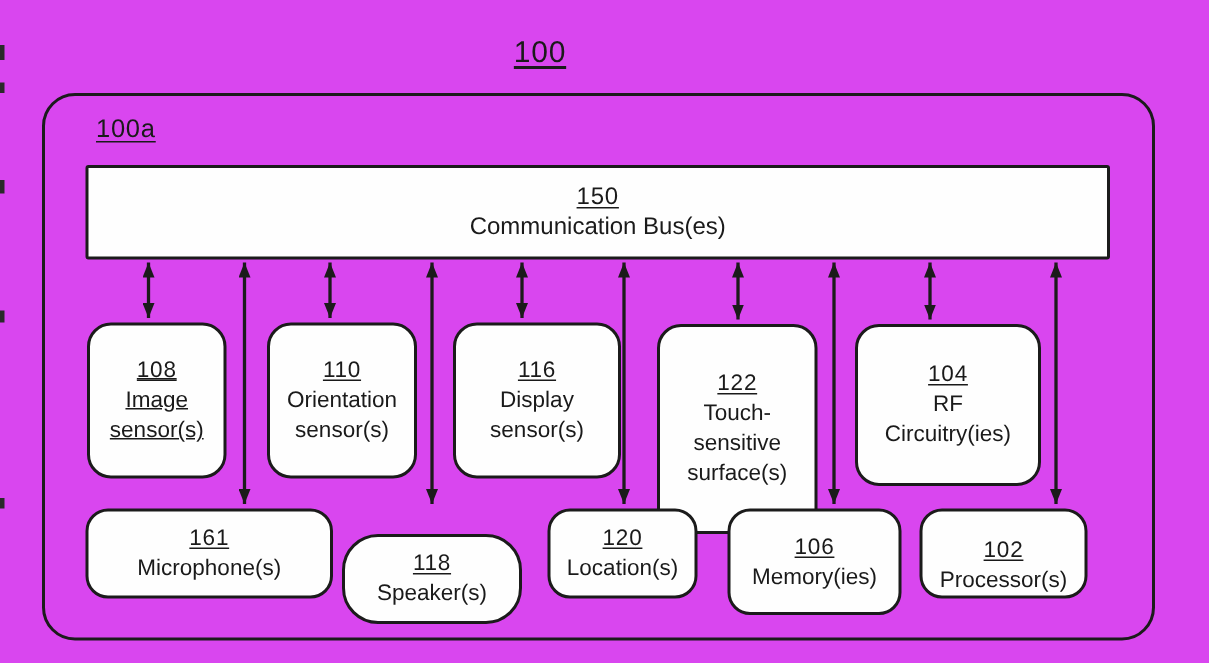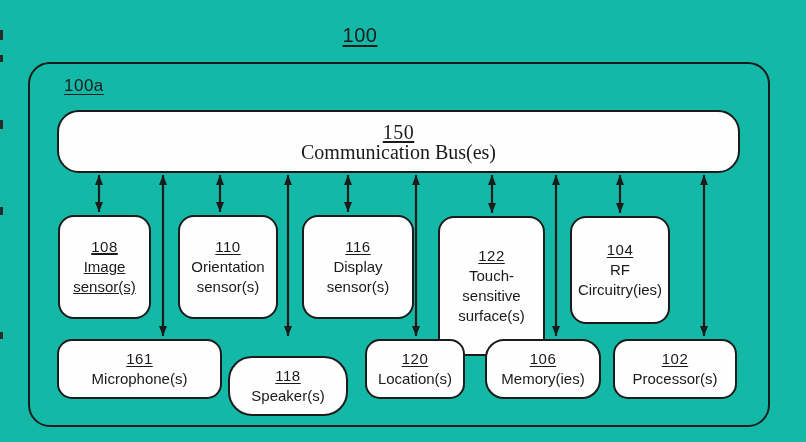--- a/index.html
+++ b/index.html
@@ -4,21 +4,21 @@
 <style>
   html, body {
     margin: 0;
     padding: 0;
     background: #ffffff;
   }
   #canvas {
     position: relative;
     width: 806px;
     height: 442px;
-    background: #14b8a6;
+    background: #d946ef;
     font-family: "Liberation Sans", "DejaVu Sans", sans-serif;
     color: #1a1a1a;
     overflow: hidden;
   }
   .fig-title {
     position: absolute;
     left: 317px;
     top: 24px;
     width: 86px;
     text-align: center;
@@ -45,24 +45,23 @@
     flex-direction: column;
     align-items: center;
     justify-content: center;
     text-align: center;
   }
   .outer {
     border-radius: 22px;
     background: transparent;
   }
   .bus {
-    border-radius: 22px;
-    font-size: 20px;
+    border-radius: 2px;
+    font-size: 16px;
     line-height: 20px;
-    font-family: Liberation Serif, serif;
   }
   .mid {
     border-radius: 16px;
     font-size: 15px;
     line-height: 20px;
     padding: 0 6px;
   }
   .bot {
     border-radius: 15px;
     font-size: 15px;
@@ -136,42 +135,42 @@
     <div class="lbl">Orientation sensor(s)</div>
   </div>
   <div class="box mid" style="left:302px; top:215px; width:112px; height:104px;">
     <div class="ref">116</div>
     <div class="lbl">Display sensor(s)</div>
   </div>
   <div class="box mid" style="left:438px; top:216px; width:107px; height:140px;">
     <div class="ref">122</div>
     <div class="lbl">Touch-sensitive surface(s)</div>
   </div>
-  <div class="box mid" style="left:570px; top:216px; width:100px; height:108px;">
+  <div class="box mid" style="left:570px; top:216px; width:124px; height:108px;">
     <div class="ref">104</div>
     <div class="lbl">RF Circuitry(ies)</div>
   </div>
 
   <div class="box bot" style="left:57px; top:339px; width:165px; height:60px;">
     <div class="ref">161</div>
     <div class="lbl">Microphone(s)</div>
   </div>
   <div class="box bot" style="left:228px; top:356px; width:120px; height:60px;border-radius:24px;">
     <div class="ref">118</div>
     <div class="lbl">Speaker(s)</div>
   </div>
   <div class="box bot" style="left:365px; top:339px; width:100px; height:60px;">
     <div class="ref">120</div>
     <div class="lbl">Location(s)</div>
   </div>
-  <div class="box bot" style="left:485px; top:339px; width:116px; height:60px;border-radius:19px;">
+  <div class="box bot" style="left:485px; top:339px; width:116px; height:71px;">
     <div class="ref">106</div>
     <div class="lbl">Memory(ies)</div>
   </div>
-  <div class="box bot" style="left:613px; top:339px; width:124px; height:60px;">
+  <div class="box bot" style="left:613px; top:339px; width:112px; height:60px;justify-content:flex-end;">
     <div class="ref">102</div>
     <div class="lbl">Processor(s)</div>
   </div>
 
   <div class="scan-mark" style="top:30px;  height:10px;"></div>
   <div class="scan-mark" style="top:55px;  height:7px;"></div>
   <div class="scan-mark" style="top:120px; height:9px;"></div>
   <div class="scan-mark" style="top:207px; height:8px;"></div>
   <div class="scan-mark" style="top:332px; height:7px;"></div>
 

